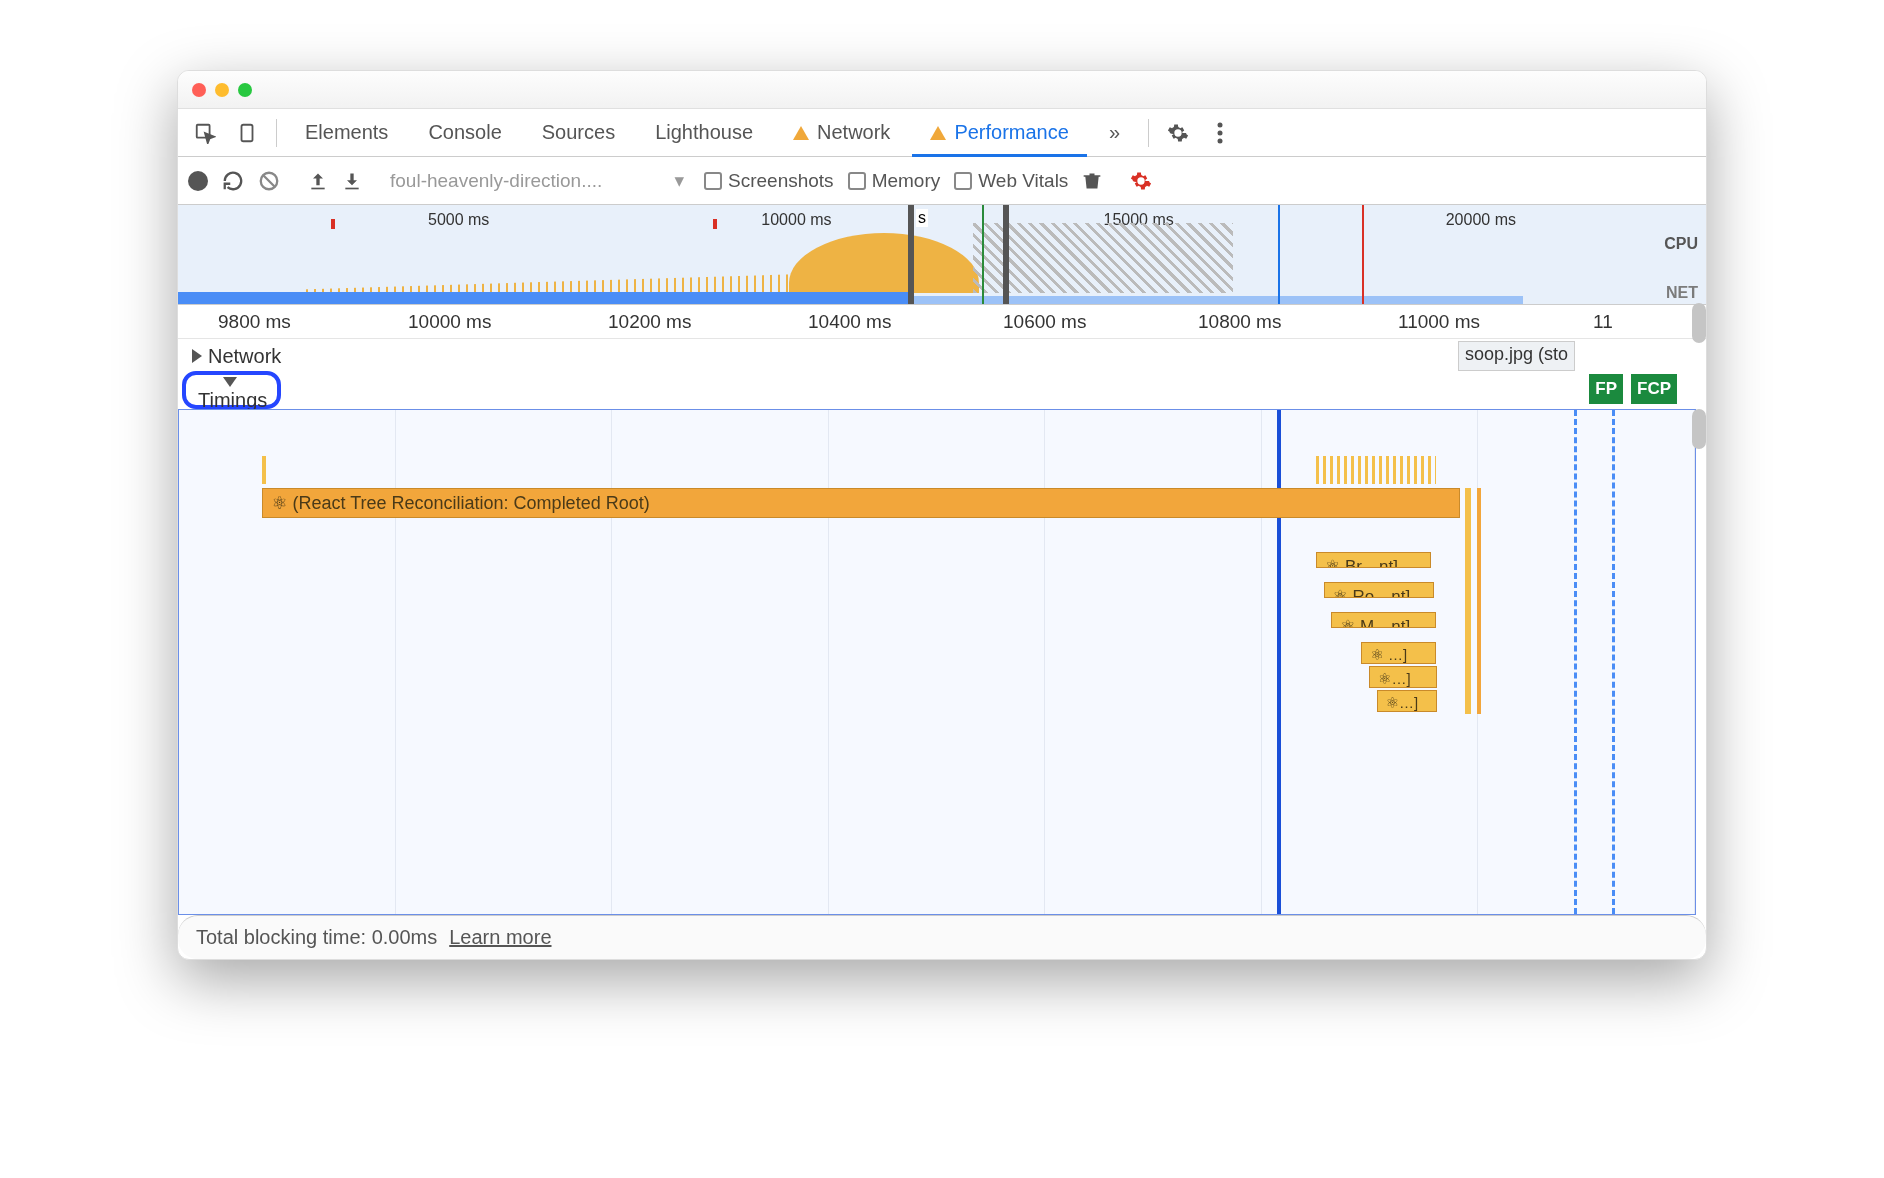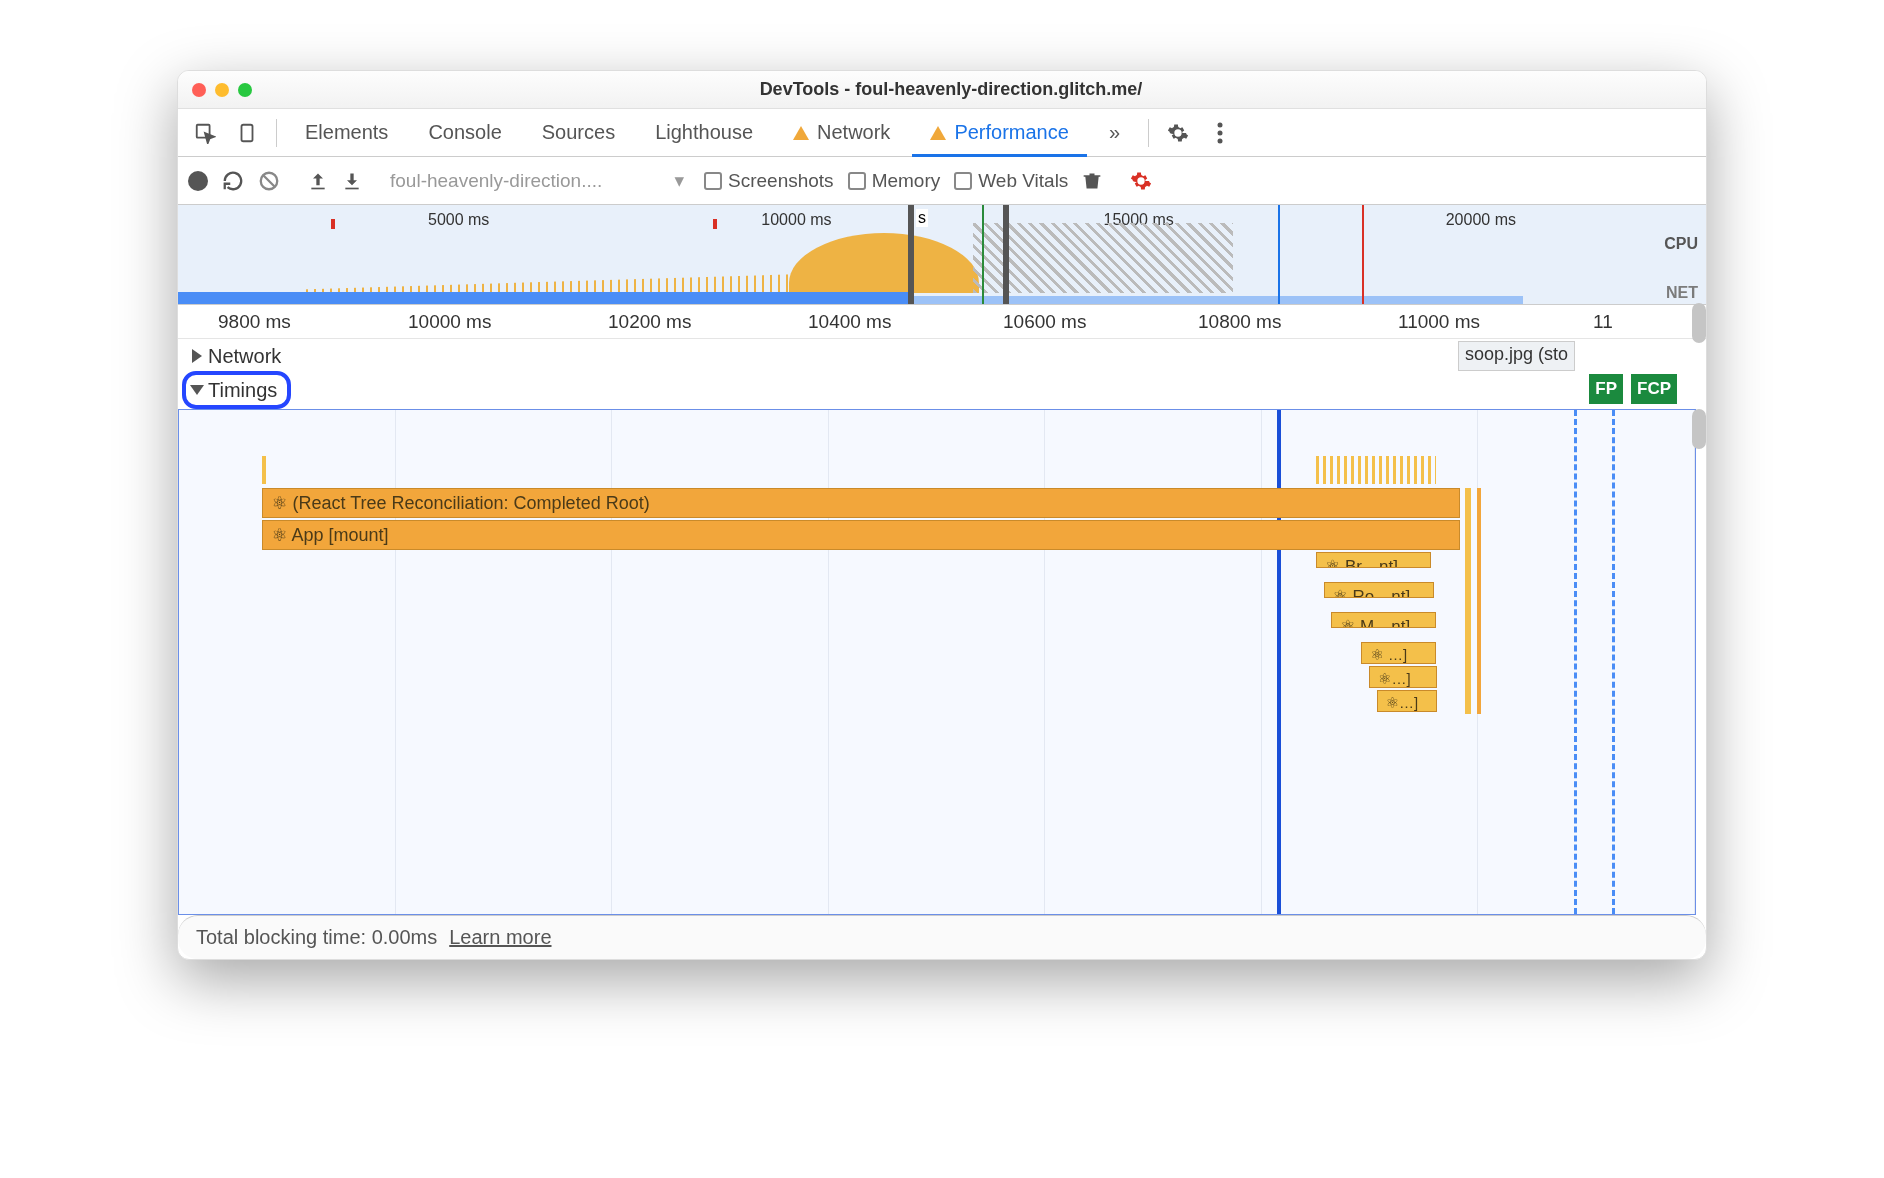--- a/index.html
+++ b/index.html
@@ -102,21 +102,21 @@
   .ruler span{position:absolute;}
   .panelarea{flex:1;position:relative;overflow:hidden;}
   .row-network{height:34px;display:flex;align-items:center;font-size:20px;color:#333;}
   .row-network .tri{margin:0 6px 0 14px;}
   .tri{width:0;height:0;border-top:7px solid transparent;border-bottom:7px solid transparent;border-left:10px solid #555;display:inline-block;}
   .tri.open{transform:rotate(90deg);}
   .row-timings{
     height:34px;display:flex;align-items:center;font-size:20px;color:#333;
   }
   .timings-highlight{
-    border:4px solid #2546ff;border-radius:14px;padding:0 10px 0 6px;display:flex;align-items:center;margin-left:4px;height:38px;
+    border:4px solid #2546ff;border-radius:14px;padding:0 10px 0 6px;display:flex;align-items:center;margin-left:4px;height:38px;flex-direction:column;
   }
   .timeline{
     position:absolute;top:70px;left:0;right:10px;bottom:0;
     border:1px solid #6b8fe8;
     background:#f6f9ff;
   }
   .grid{position:absolute;inset:0;display:flex;}
   .grid div{flex:1;border-right:1px solid #e3e8f2;}
   .vline-blue{position:absolute;top:0;bottom:0;left:72.4%;width:4px;background:#1a4fd8;}
   .dashed{position:absolute;top:0;bottom:0;border-left:3px dashed #4a8df6;}
@@ -136,21 +136,20 @@
 <body>
 
 <div class="window">
 
   <div class="titlebar">
     <div class="traffic">
       <div class="dot red"></div>
       <div class="dot yellow"></div>
       <div class="dot green"></div>
     </div>
-    <div class="title">DevTools - foul-heavenly-direction.glitch.me/</div>
   </div>
 
   <div class="tabbar">
     <div class="iconbtn">
       <svg width="22" height="22" viewBox="0 0 24 24" fill="none" stroke="#555" stroke-width="2">
           <rect x="3" y="3" width="14" height="14" rx="1"></rect>
           <path d="M12 12 L22 16 L17 18 L15 23 Z" fill="#555"></path>
         </svg>
     </div>
     <div class="iconbtn">
@@ -313,21 +312,20 @@
           <span>FP</span>
         </div>
       <div class="fp-badge" style="right:18px;">
           <span>FCP</span>
         </div>
 
       <div style="position:absolute;left:5.5%;top:46px;width:4px;height:28px;background:#f4c04a;"></div>
       <div style="position:absolute;left:75%;top:46px;width:120px;height:28px;background:repeating-linear-gradient(90deg,#f4c04a 0 3px,transparent 3px 7px);"></div>
 
       <div class="bar" style="left:5.5%;top:78px;width:79%;"><span>⚛ (React Tree Reconciliation: Completed Root)</span></div>
-      <div class="bar" style="left:5.5%;top:110px;width:79%;"><span>⚛ App [mount]</span></div>
 
       <div class="bar small" style="left:75%;top:142px;width:115px;"><span>⚛ Br…nt]</span></div>
       <div class="bar small" style="left:75.5%;top:172px;width:110px;"><span>⚛ Ro…nt]</span></div>
       <div class="bar small" style="left:76%;top:202px;width:105px;"><span>⚛ M…nt]</span></div>
       <div class="bar mini" style="left:78%;top:232px;width:75px;"><span>⚛ …]</span></div>
       <div class="bar mini" style="left:78.5%;top:256px;width:68px;"><span>⚛…]</span></div>
       <div class="bar mini" style="left:79%;top:280px;width:60px;"><span>⚛…]</span></div>
 
       <div style="position:absolute;left:84.8%;top:78px;width:6px;height:226px;background:#f4c04a;"></div>
       <div style="position:absolute;left:85.6%;top:78px;width:4px;height:226px;background:#f2a63b;"></div>

